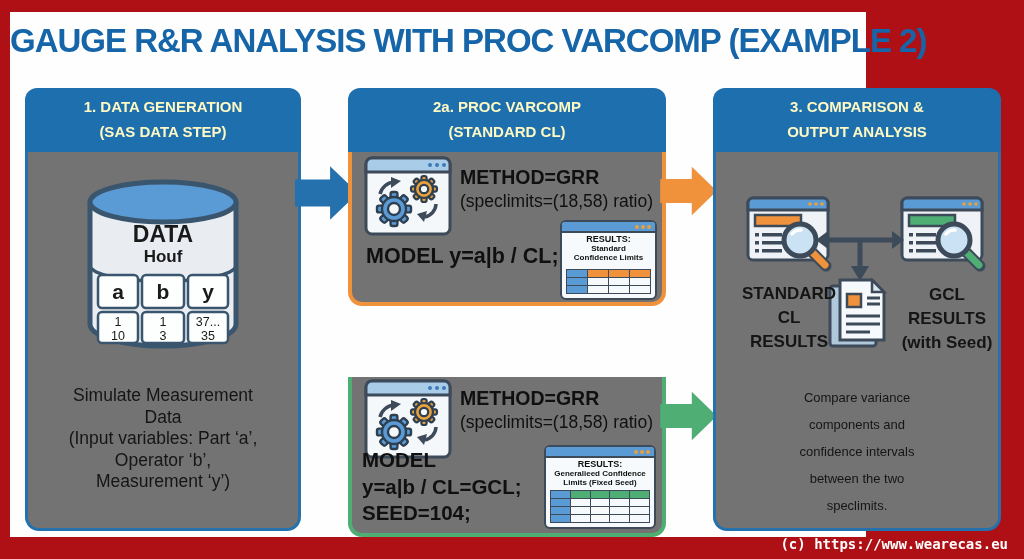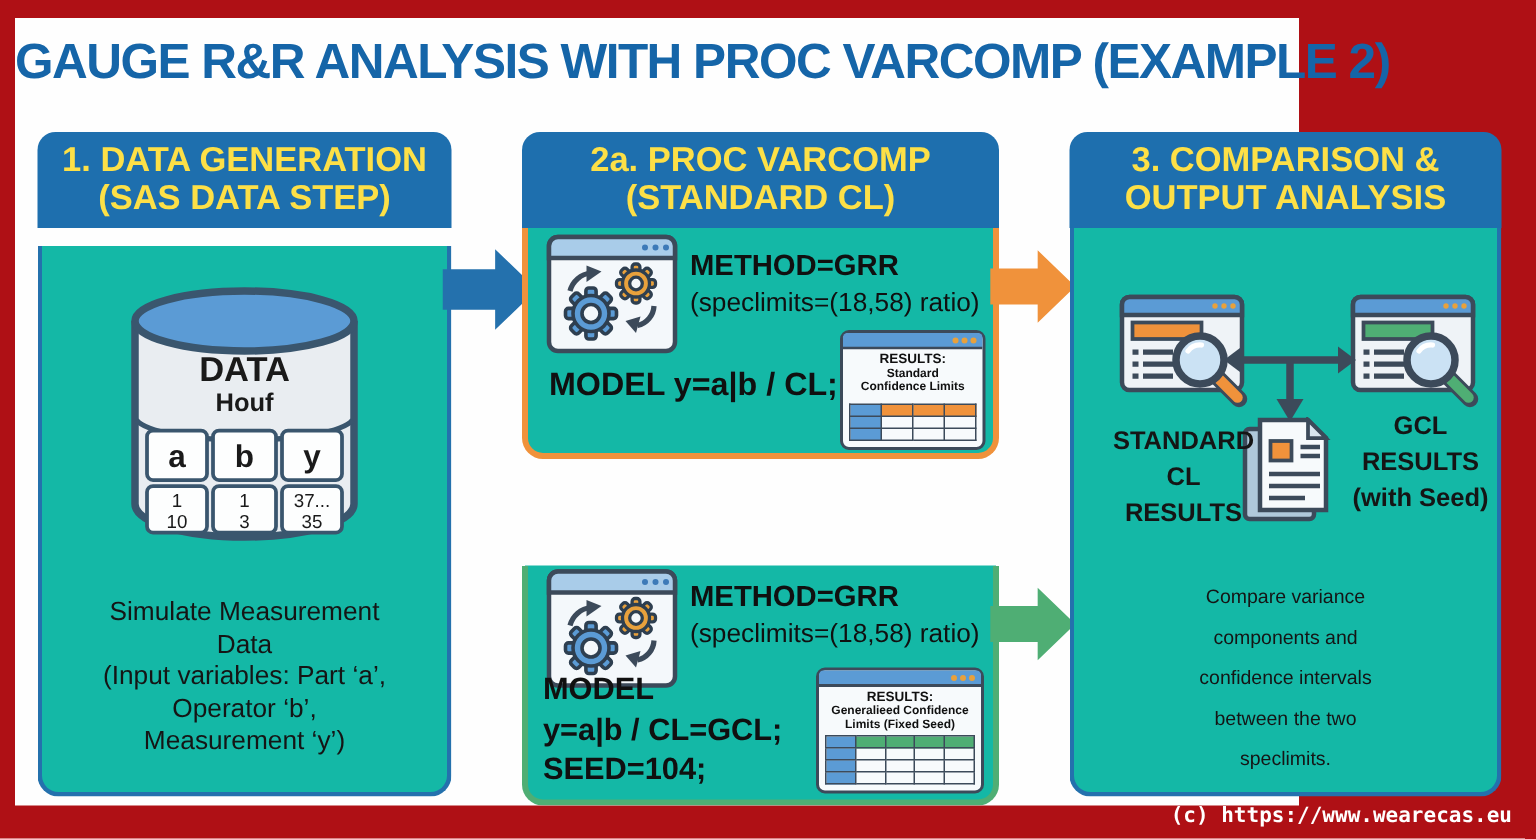--- a/index.html
+++ b/index.html
@@ -3,23 +3,23 @@
 <meta charset="utf-8">
 <style>
   * { margin:0; padding:0; box-sizing:border-box; }
   body { font-family:"Liberation Sans", sans-serif; }
   .page { position:relative; width:1024px; height:559px; background:#AF1015; overflow:hidden; }
   .canvas { position:absolute; left:10px; top:12px; width:856px; height:525px; background:#FEFEFE; }
   .main-title { position:absolute; left:0; top:10px; width:100%; text-align:center;
     font-size:33px; font-weight:700; letter-spacing:-1px; color:#1565A8; white-space:nowrap; }
 
   .box { position:absolute; border-radius:14px; }
-  .box-header { border-radius:12px 12px 0 0; background:#1E6FAE; color:#fde047; text-align:center;
-    font-weight:700; font-size:23px; line-height:25px; padding-top:6px; height:64px; }
-  .box-body { position:absolute; left:0; right:0; bottom:0; background:#14b8a6; border-radius:0 0 14px 14px; }
+  .box-header { border-radius:12px 12px 0 0; background:#1E6FAE; color:#fef9c3; text-align:center;
+    font-weight:700; font-size:15px; line-height:25px; padding-top:6px; height:64px; }
+  .box-body { position:absolute; left:0; right:0; bottom:0; background:#737373; border-radius:0 0 14px 14px; }
   .body-blue  { border:3.5px solid #2471AD; border-top:none; }
   .body-orange{ border:4px solid #F0923B; border-top:none; }
   .body-green { border:4px solid #4FAE74; border-top:none; }
 
   .caption { position:absolute; left:0; width:100%; text-align:center; color:#151515; }
   .cap1 { top:233px; font-size:17.5px; line-height:21.5px; }
   .cap3 { top:232px; font-size:13px; line-height:27px; }
 
   .method-block { position:absolute; color:#101010; }
   .method-line1 { font-weight:700; font-size:19.5px; }
@@ -51,21 +51,21 @@
 <div class="page">
   <div class="canvas">
 
     <div class="main-title">GAUGE R&amp;R ANALYSIS WITH PROC VARCOMP (EXAMPLE 2)</div>
 
     <div class="box" style="left:15px; top:76px; width:276px; height:443px;">
       <div class="box-header">
         <div>1. DATA GENERATION</div>
         <div>(SAS DATA STEP)</div>
       </div>
-      <div class="box-body body-blue" style="top:76px;">
+      <div class="box-body body-blue" style="top:64px;">
         <svg width="158" height="172" viewBox="0 0 158 172" style="position:absolute; left:50%; top:26px; transform:translateX(-50%);">
           <path d="M6,24 L6,146 A73,22 0 0 0 152,146 L152,24" fill="#E9EDF1" stroke="#3A566E" stroke-width="5"></path>
           <ellipse cx="79" cy="24" rx="73" ry="20" fill="#5B9BD5" stroke="#3A566E" stroke-width="5"></ellipse>
           <text x="79" y="64" text-anchor="middle" font-size="23" font-weight="bold" fill="#1A1A1A">DATA</text>
           <text x="79" y="84" text-anchor="middle" font-size="17" font-weight="bold" fill="#1A1A1A">Houf</text>
           <path d="M7,90 A73,16 0 0 0 151,90" fill="none" stroke="#3A566E" stroke-width="3.5"></path>
           <rect x="14" y="97" width="40" height="33" rx="4" fill="#FDFEFE" stroke="#3A566E" stroke-width="2.5"></rect>
           <rect x="58" y="97" width="42" height="33" rx="4" fill="#FDFEFE" stroke="#3A566E" stroke-width="2.5"></rect>
           <rect x="104" y="97" width="40" height="33" rx="4" fill="#FDFEFE" stroke="#3A566E" stroke-width="2.5"></rect>
           <text x="34" y="121" text-anchor="middle" font-size="21" font-weight="bold" fill="#1A1A1A">a</text>
@@ -332,21 +332,21 @@
               <line x1="18" y1="46" x2="52" y2="46"></line>
               <line x1="18" y1="54" x2="42" y2="54"></line>
           </g>
         </svg>
 
         <div class="result-label" style="left:18px; top:130px; width:110px;">
           <div>STANDARD</div>
           <div>CL</div>
           <div>RESULTS</div>
         </div>
-        <div class="result-label" style="left:176px; top:120px; width:110px;">
+        <div class="result-label" style="left:176px; top:131px; width:110px;">
           <div>GCL</div>
           <div>RESULTS</div>
           <div>(with Seed)</div>
         </div>
 
         <div class="caption cap3">
           <div>Compare variance</div>
           <div>components and</div>
           <div>confidence intervals</div>
           <div>between the two</div>

